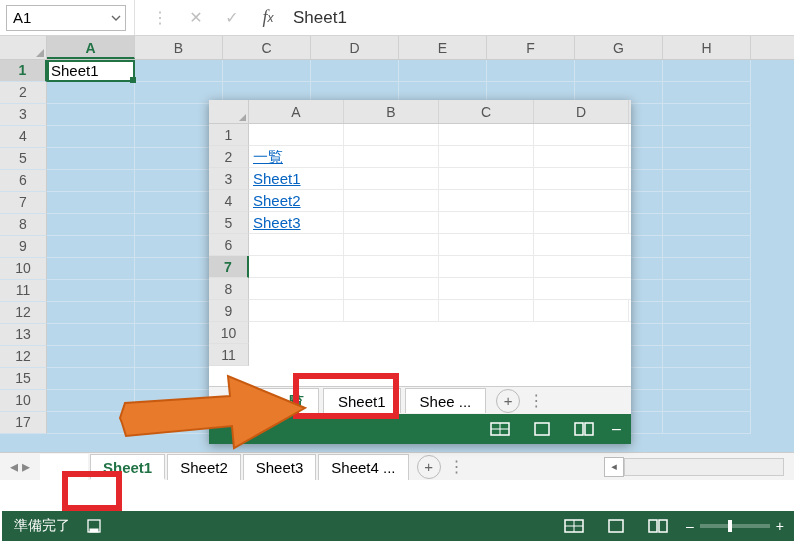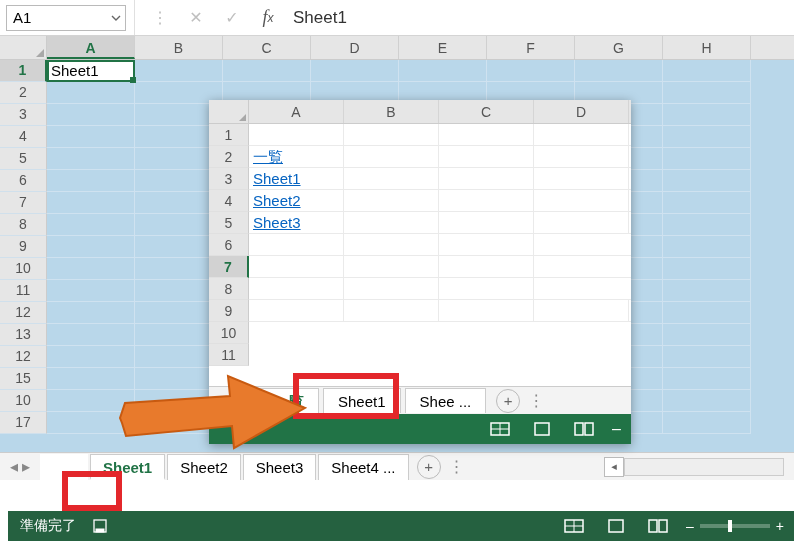--- a/index.html
+++ b/index.html
@@ -41,21 +41,21 @@
   .tab { padding:0 12px; height:26px; line-height:26px; border:1px solid #ccc; border-bottom:none; background:#fff; font-size:15px; margin-right:2px; }
   .tab.hidden { background:#fff; border:none; width:48px; }
   .tab.active { color:#217346; font-weight:600; border-bottom:2px solid #fff; }
   .tab-add { width:24px; height:24px; border:1px solid #bbb; border-radius:50%; display:flex; align-items:center; justify-content:center; margin-left:6px; font-size:15px; color:#666; }
   .tab-dots { margin:0 8px; color:#888; letter-spacing:2px; }
   .tab-scroll { margin-left:auto; margin-right:10px; display:flex; align-items:center; }
   .scroll-btn { width:20px; height:20px; border:1px solid #bbb; background:#fff; display:flex; align-items:center; justify-content:center; font-size:11px; color:#666; }
   .scroll-track { width:160px; height:18px; background:#eee; border:1px solid #ccc; }
 
   
-  .status-bar { position:absolute; bottom:0; left:8px; right:0; height:30px; background:#1e5c3a; color:#fff; display:flex; align-items:center; font-size:14px; opacity:0.97; }
+  .status-bar { position:absolute; bottom:0; left:2px; right:0; height:30px; background:#1e5c3a; color:#fff; display:flex; align-items:center; font-size:14px; opacity:0.97; }
   .status-left { padding-left:12px; display:flex; align-items:center; gap:12px; }
   .status-right { margin-left:auto; display:flex; align-items:center; gap:14px; padding-right:10px; }
   .view-btn { width:28px; height:20px; display:flex; align-items:center; justify-content:center; }
   .view-btn svg { stroke:#fff; fill:none; }
   .zoom { display:flex; align-items:center; gap:6px; }
   .zoom-track { width:70px; height:4px; background:#5b8a6f; position:relative; }
   .zoom-thumb { position:absolute; left:28px; top:-4px; width:4px; height:12px; background:#fff; }
 
   
   .inset { position:absolute; left:209px; top:100px; width:422px; height:344px; background:#fff; box-shadow:0 2px 10px rgba(0,0,0,.35); }

